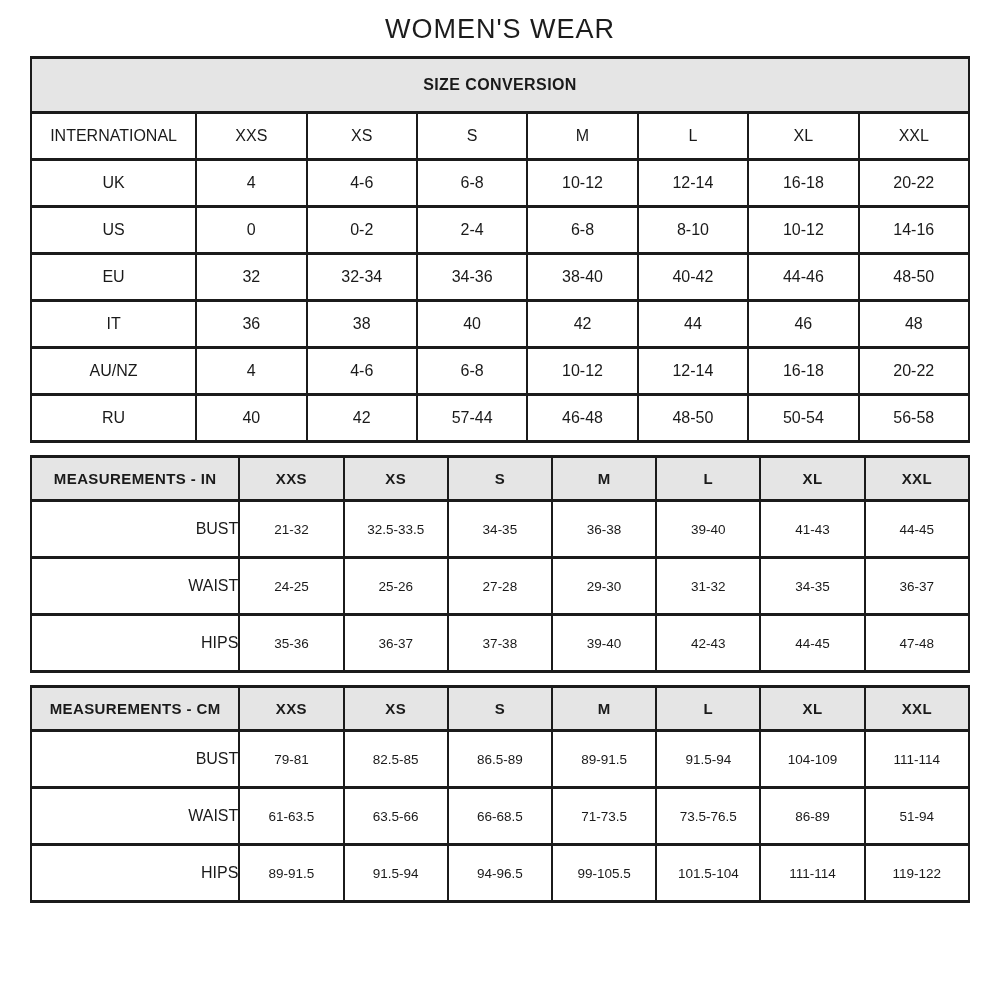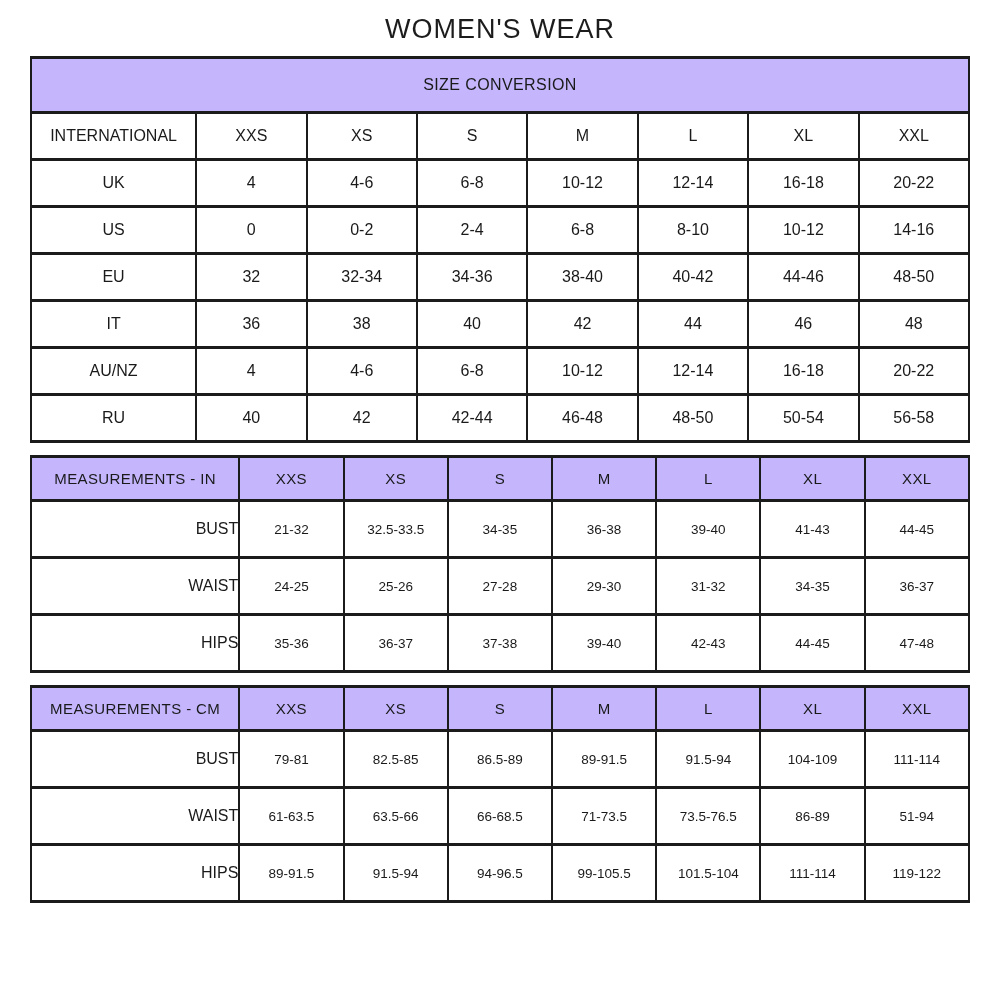--- a/index.html
+++ b/index.html
@@ -27,22 +27,22 @@
   .tbl td {
     border-left: 2px solid #1b1b1b;
     border-right: 2px solid #1b1b1b;
     border-top: 3px solid #1b1b1b;
     border-bottom: 3px solid #1b1b1b;
     text-align: center;
     vertical-align: middle;
     overflow: hidden;
   }
   .band {
-    background: #c4b5fd;
-    font-weight: normal;
+    background: #e5e5e5;
+    font-weight: bold;
     letter-spacing: 0.4px;
   }
   
   .t1 tr { height: 47px; }
   .t1 tr.band-row { height: 55px; }
   .t1 td { font-size: 16px; }
   .t1 td.band { font-size: 16px; }
   
   .meas tr { height: 57px; }
   .meas tr.head { height: 44px; margin-top: 15px; }
@@ -129,21 +129,21 @@
         <td>6-8</td>
         <td>10-12</td>
         <td>12-14</td>
         <td>16-18</td>
         <td>20-22</td>
       </tr>
       <tr>
         <td>RU</td>
         <td>40</td>
         <td>42</td>
-        <td>42-44</td>
+        <td>57-44</td>
         <td>46-48</td>
         <td>48-50</td>
         <td>50-54</td>
         <td>56-58</td>
       </tr>
     </tbody>
   </table>
 
   <table class="tbl meas">
     <colgroup>

